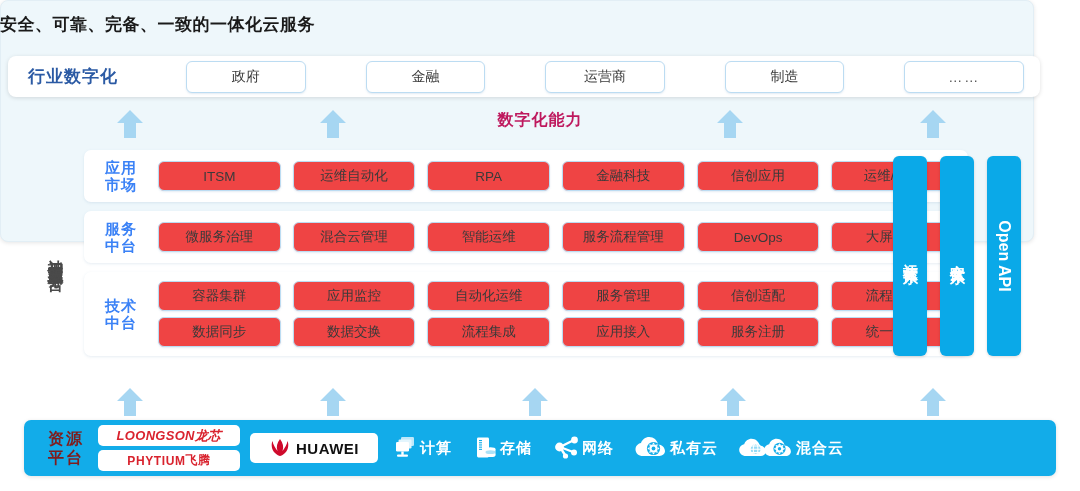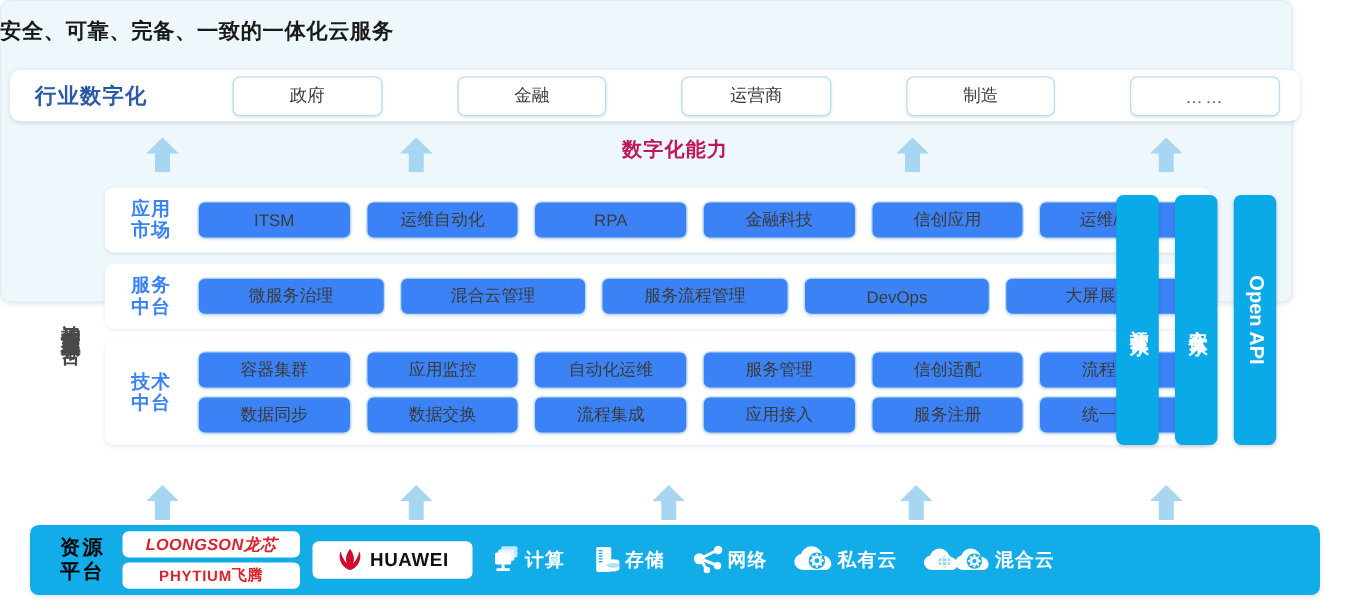--- a/index.html
+++ b/index.html
@@ -84,21 +84,21 @@
 
   .tier-label{
     flex:0 0 46px;font-size:15px;font-weight:bold;color:#3b82f6;
     line-height:1.15;text-align:center;letter-spacing:1px;
     margin:0 8px 0 6px;
   }
   .tier-rows{flex:1 1 auto;display:flex;flex-direction:column;gap:6px;}
   .tier-row{display:flex;gap:0;}
   .cell{
     flex:1 1 0;margin:0 6px;height:28px;
-    border:1px solid #bcdcf2;border-radius:6px;background:#3b82f6;
+    border:1px solid #bcdcf2;border-radius:6px;background:#ef4444;
     display:flex;align-items:center;justify-content:center;
     font-size:13.5px;color:#3a3a3a;white-space:nowrap;
     box-shadow:0 1px 2px rgba(120,160,200,.20);
   }
 
   
   .vbar{
     position:absolute;width:34px;
     background:#0aa9e8;border-radius:6px;
     display:flex;align-items:center;justify-content:center;
@@ -110,21 +110,21 @@
     font-size:16px;letter-spacing:0px;}
 
   
   #resource-bar{
     position:absolute;left:24px;top:420px;width:1032px;height:56px;
     background:#12ace9;border-radius:7px;
     display:flex;align-items:center;box-sizing:border-box;padding:0 12px;
     box-shadow:0 1px 4px rgba(0,0,0,.12);
   }
   .res-label{
-    flex:0 0 auto;color:#000000;font-size:16px;font-weight:bold;
+    flex:0 0 auto;color:#7f1d1d;font-size:16px;font-weight:bold;
     line-height:1.2;text-align:center;letter-spacing:2px;
     margin:0 14px 0 12px;white-space:nowrap;
   }
   .logo-stack{flex:0 0 auto;display:flex;flex-direction:column;gap:4px;margin-right:10px;}
   .logo-box{
     background:#fff;border-radius:5px;height:21px;width:142px;
     display:flex;align-items:center;justify-content:center;
   }
   .logo-box.huawei{height:30px;width:128px;margin-right:14px;}
   .logo-loong{font-size:13px;font-weight:bold;color:#d9232e;font-style:italic;letter-spacing:.3px;}
@@ -186,20 +186,21 @@
 
   <div class="tier" id="tier-svc">
     <div class="tier-label">
       <div>服务</div>
       <div>中台</div>
     </div>
     <div class="tier-rows">
       <div class="tier-row">
         <div class="cell">微服务治理</div>
         <div class="cell">混合云管理</div>
+        <div class="cell">智能运维</div>
         <div class="cell">服务流程管理</div>
         <div class="cell">DevOps</div>
         <div class="cell">大屏展示</div>
       </div>
     </div>
   </div>
 
   <div class="tier" id="tier-tech">
     <div class="tier-label">
       <div>技术</div>

